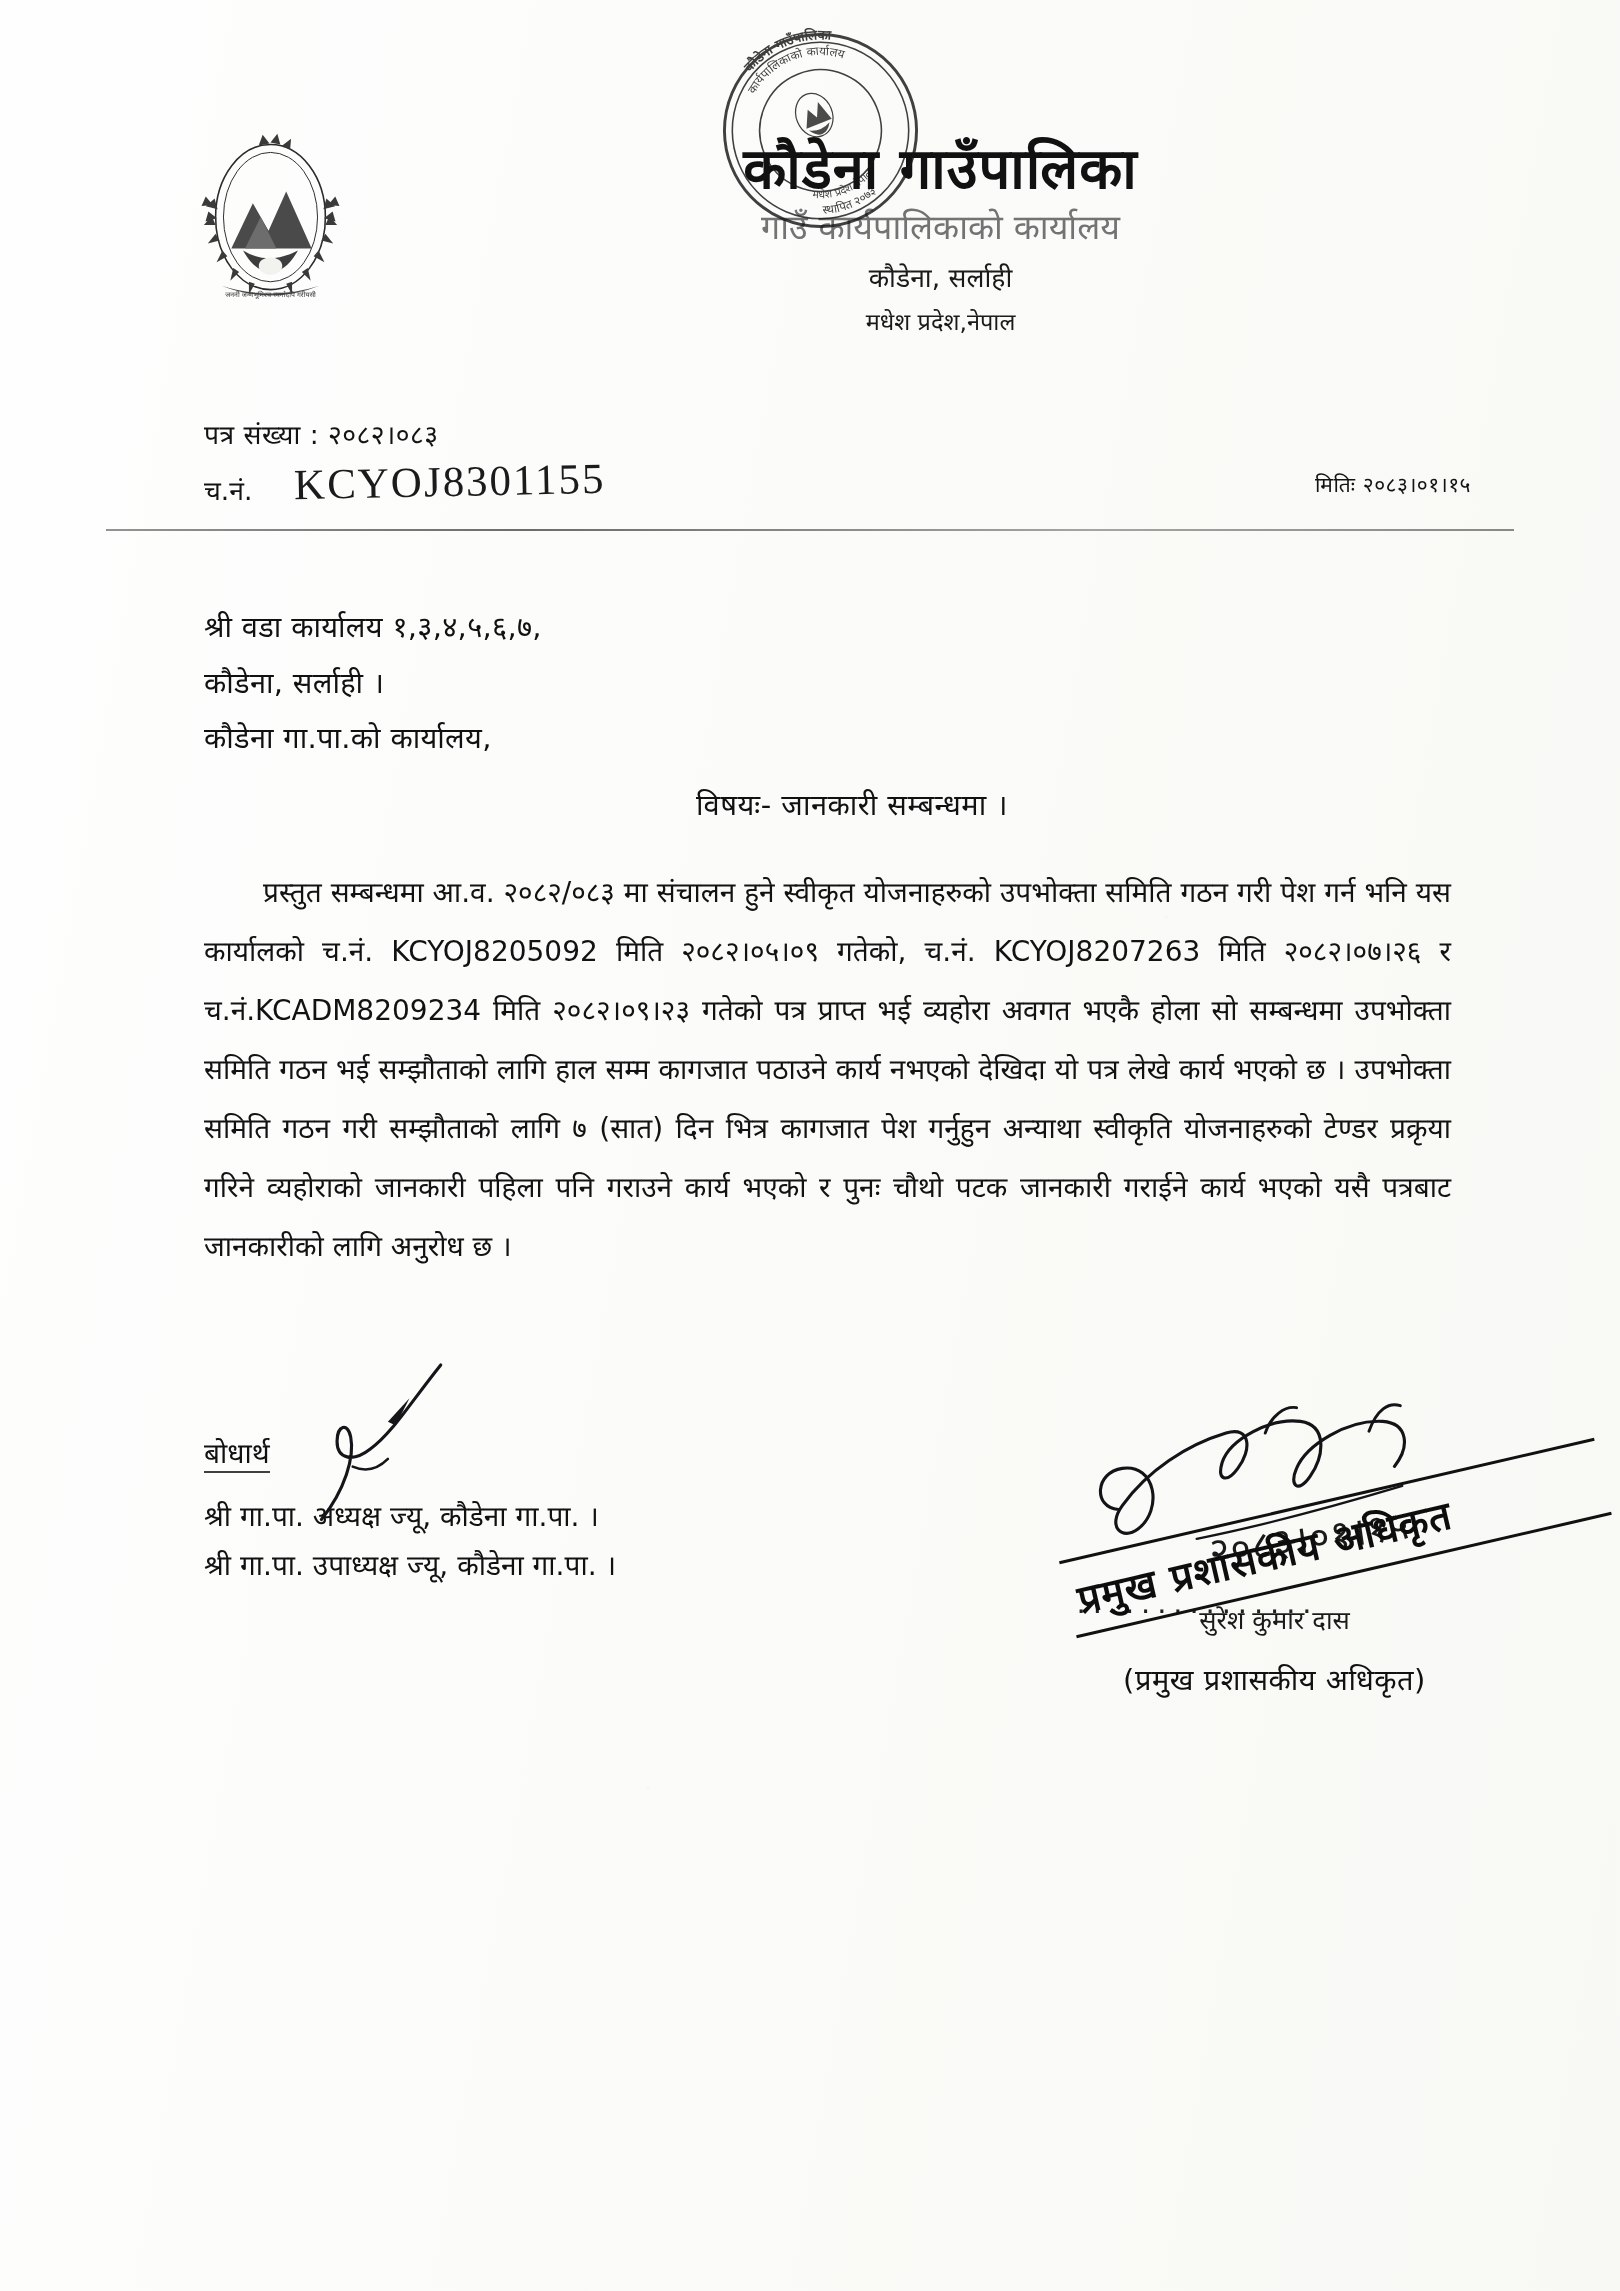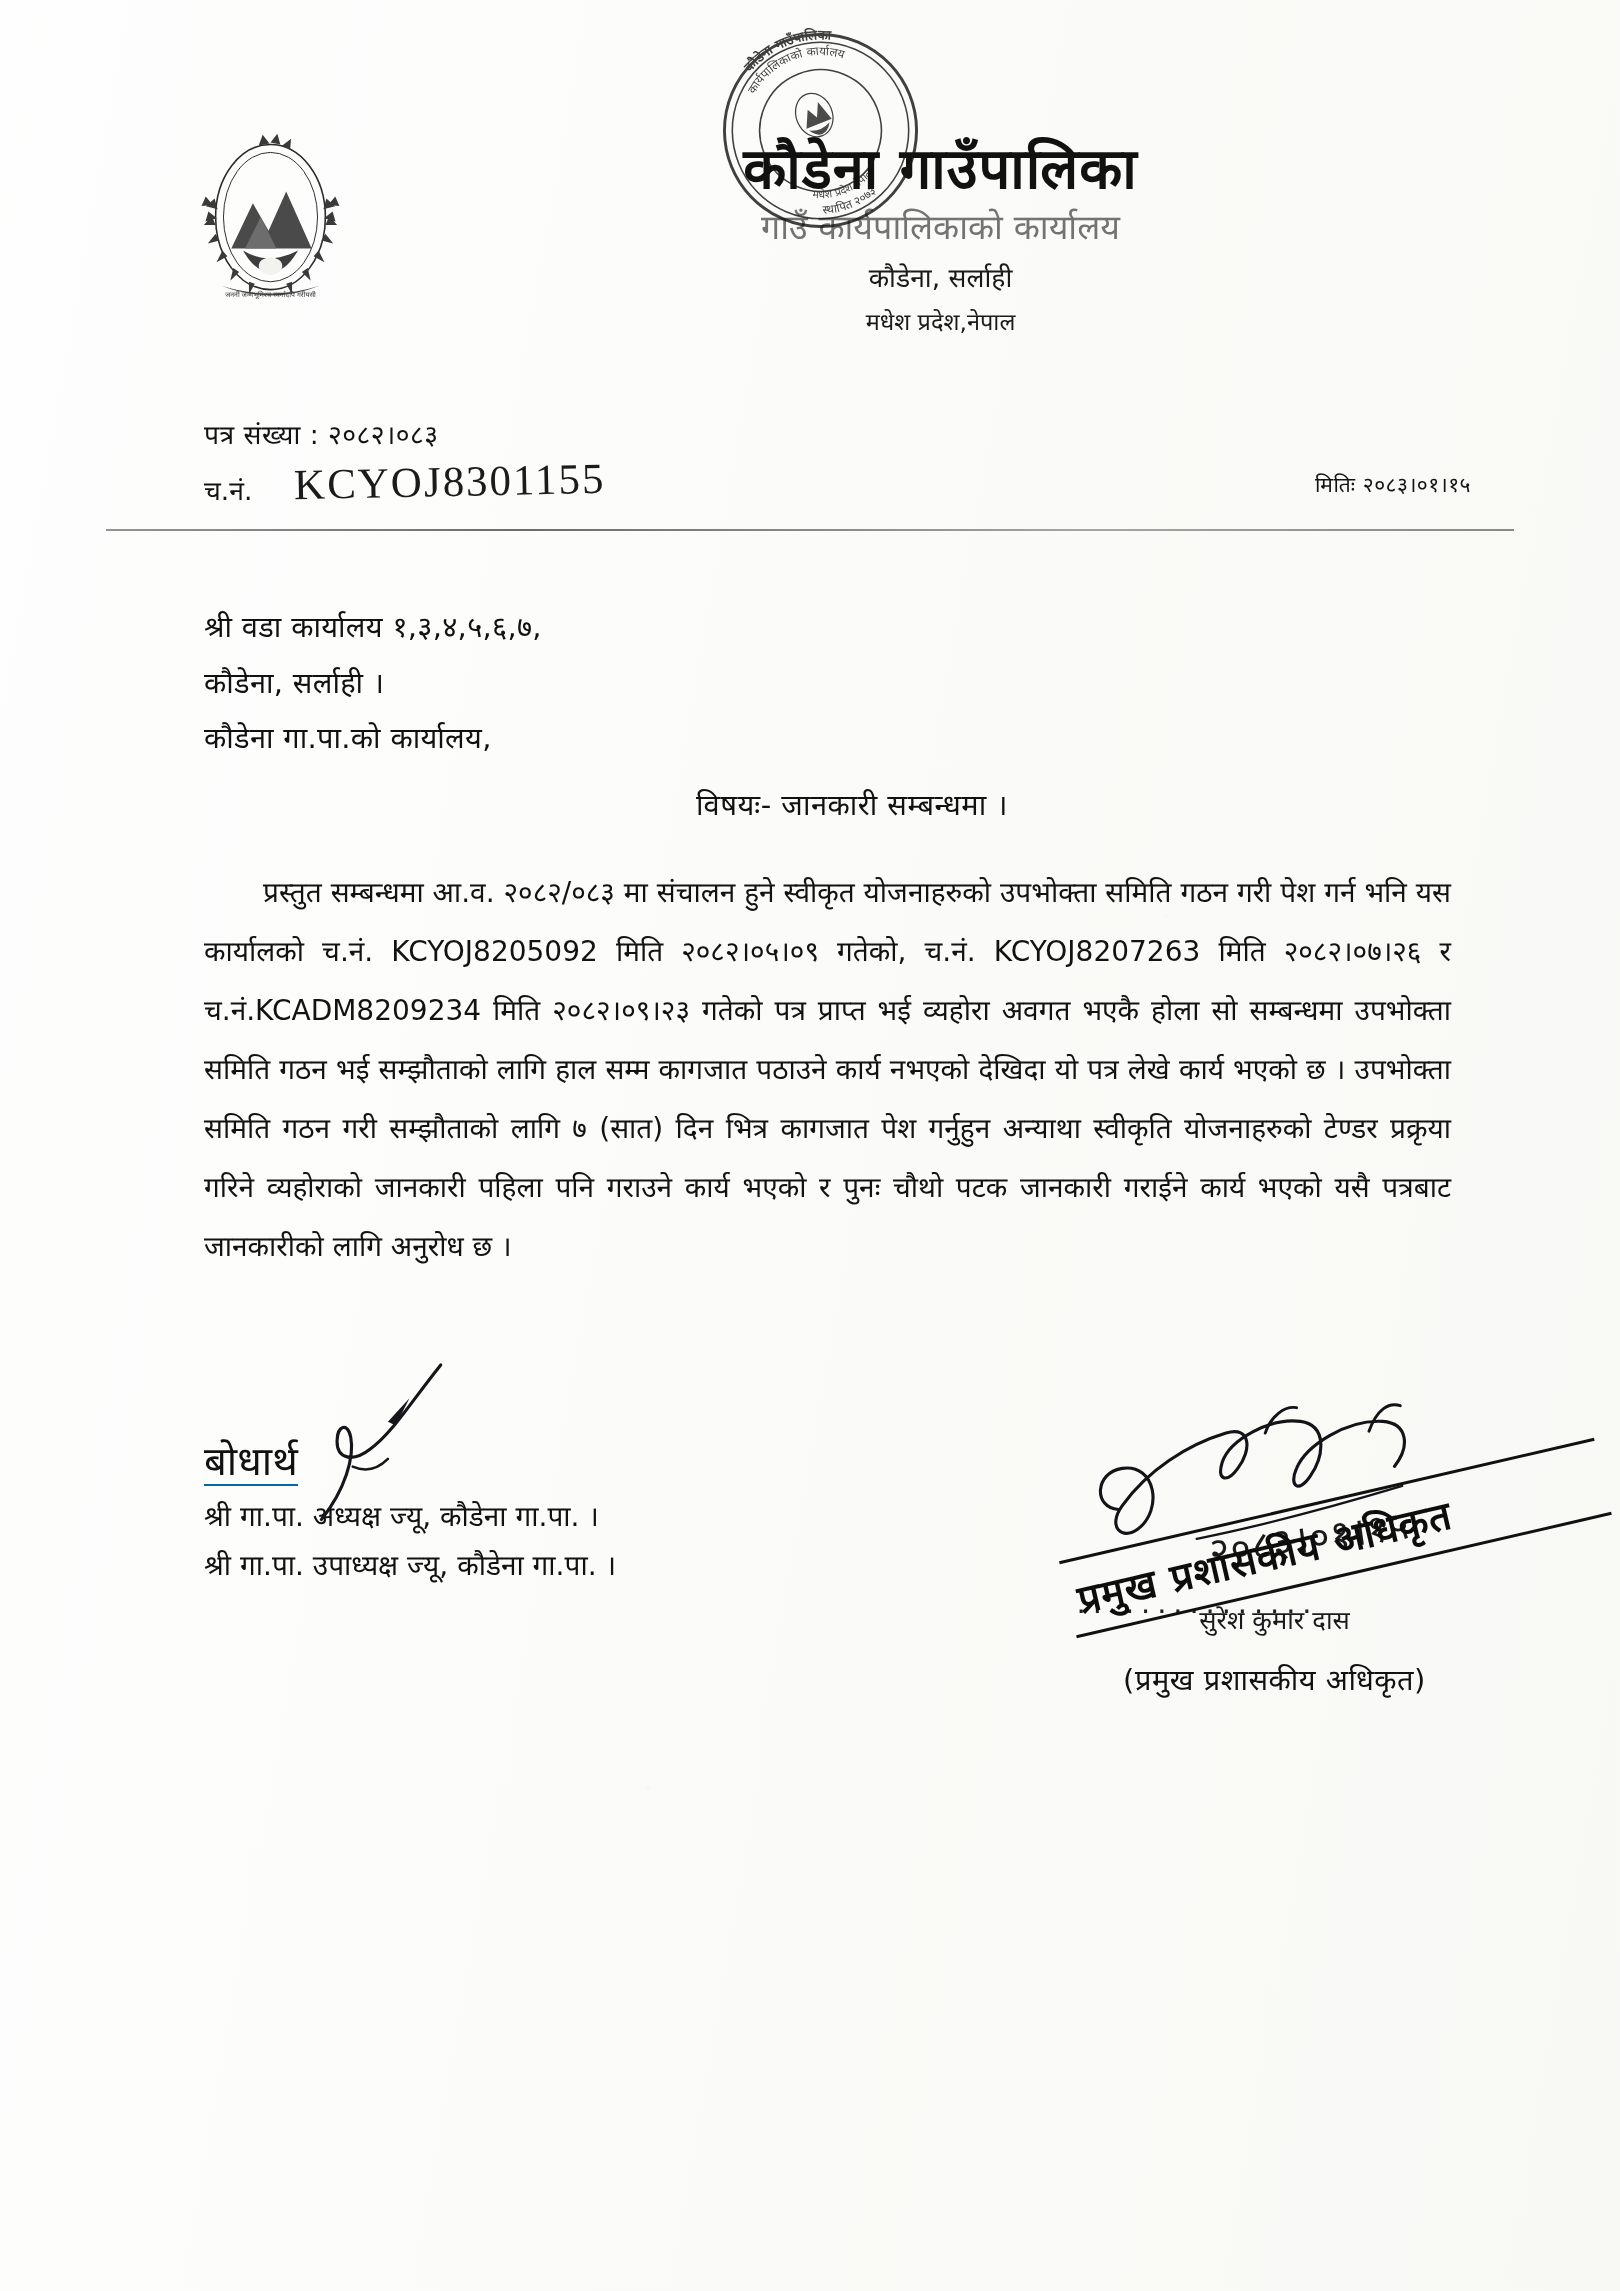--- a/index.html
+++ b/index.html
@@ -173,23 +173,23 @@
     text-justify: inter-word;
   }
   .body-text p { margin: 0; }
   .body-text .indent { display: inline-block; width: 59px; }
 
   
   .cc-heading {
     position: absolute;
     left: 204px;
     top: 1439px;
-    font-size: 40px;
-    color: #111;
-    border-bottom: 2px solid #0369a1;
+    font-size: 28px;
+    color: #111;
+    border-bottom: 2px solid #404040;
     padding-bottom: 1px;
     line-height: 1.1;
   }
   .cc-list {
     position: absolute;
     left: 204px;
     top: 1492px;
     font-size: 28px;
     line-height: 1.75;
     color: #111;

